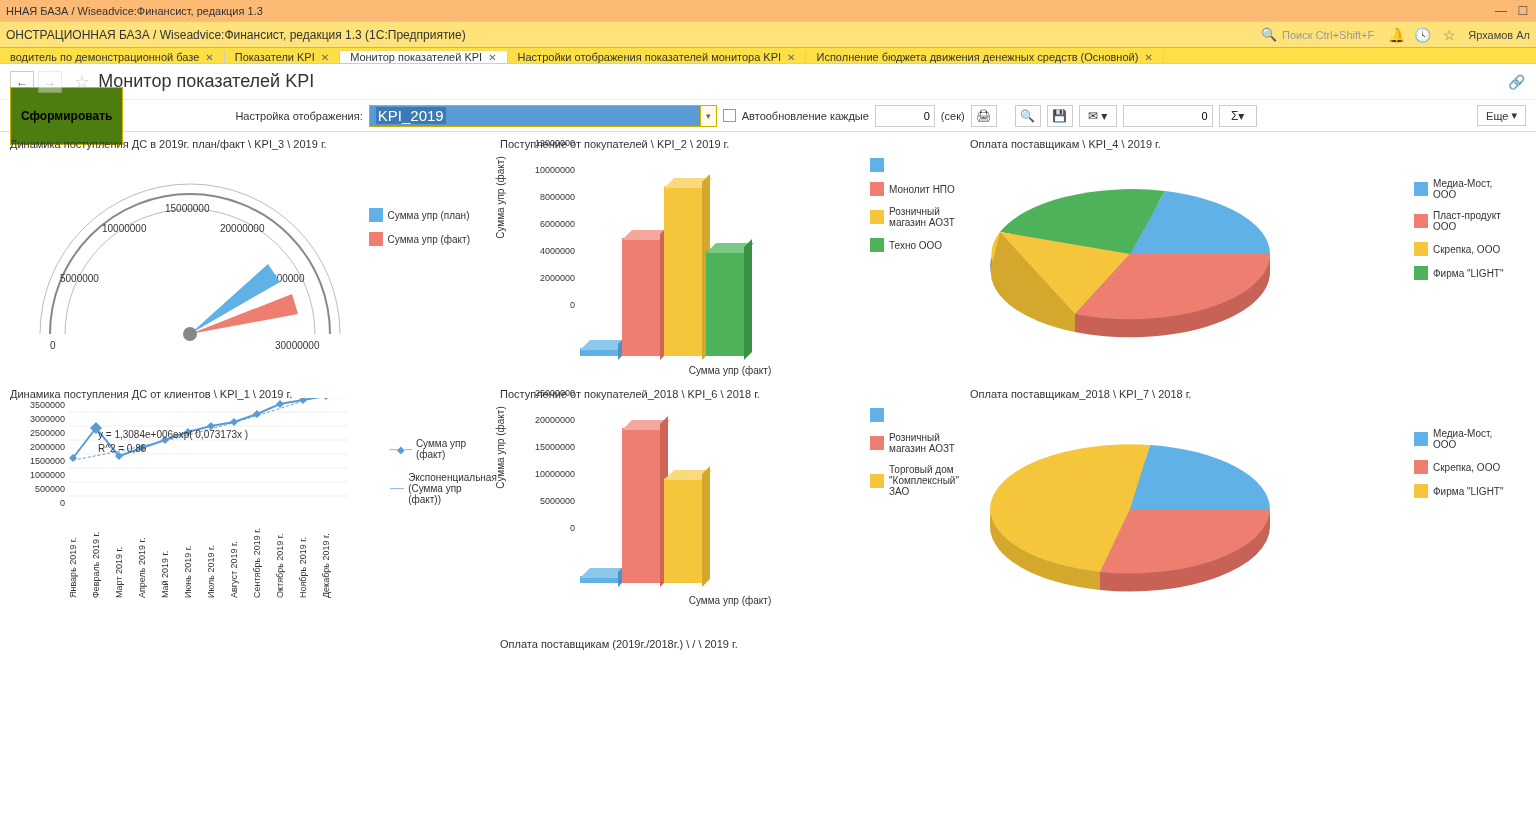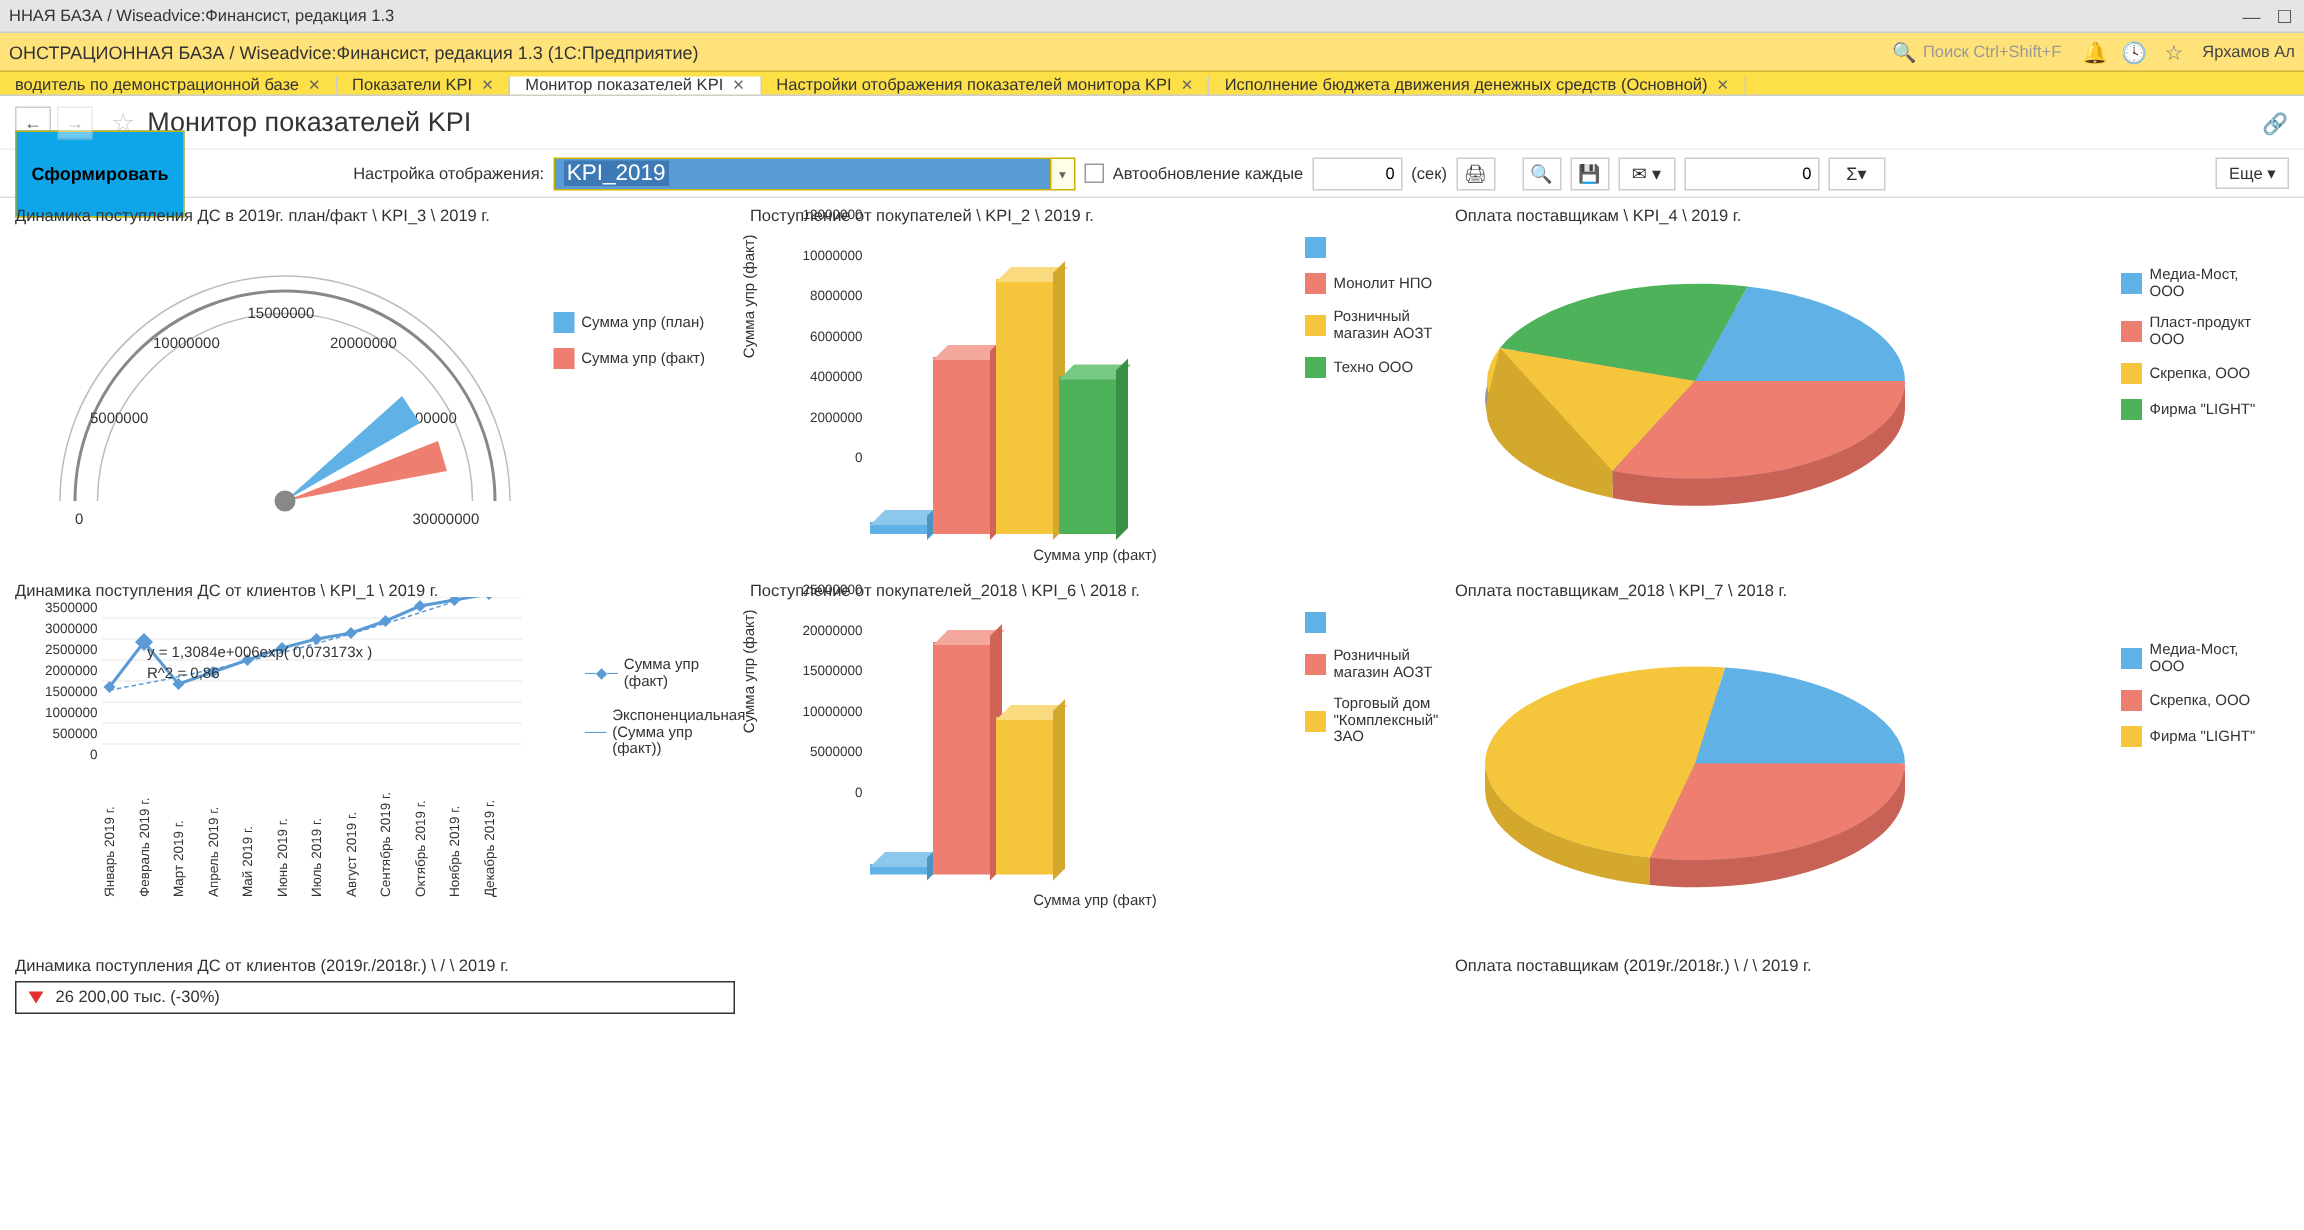--- a/index.html
+++ b/index.html
@@ -1,18 +1,18 @@
 <!DOCTYPE html>
 <html><head>
 <meta charset="utf-8">
 <style>
 * { box-sizing: border-box; margin: 0; padding: 0; }
 body { font-family: Arial, sans-serif; font-size: 12px; background: #fff; color: #333; }
 
-.titlebar { height: 22px; background: #e5e5e5; border-bottom: 1px solid #ccc; display: flex; align-items: center; padding: 0 6px; font-size: 11px; }
+.titlebar { height: 22px; background: #fdba74; border-bottom: 1px solid #ccc; display: flex; align-items: center; padding: 0 6px; font-size: 11px; }
 .titlebar .spacer { flex: 1; }
 .sys-btn { width: 14px; height: 14px; margin-left: 8px; display: inline-flex; align-items: center; justify-content: center; font-size: 12px; color: #555; cursor: pointer; }
 
 .yellowbar { height: 26px; background: #ffe27a; border-bottom: 1px solid #d4b73a; display: flex; align-items: center; padding: 0 6px; font-size: 12px; }
 .yellowbar .spacer { flex: 1; }
 .search-box { display: flex; align-items: center; color: #999; font-size: 11px; margin-right: 10px; }
 .search-box .mag { margin-right: 4px; font-size: 13px; }
 .yb-icon { width: 18px; height: 18px; margin: 0 4px; display: inline-flex; align-items: center; justify-content: center; color: #777; font-size: 14px; cursor: pointer; }
 .user-name { color: #444; font-size: 11px; margin-left: 6px; }
 
@@ -21,21 +21,21 @@
 .tab.active { background: #fff; }
 .tab .close { margin-left: 6px; color: #666; font-size: 10px; }
 
 .pageheader { height: 36px; display: flex; align-items: center; padding: 0 10px; border-bottom: 1px solid #eee; }
 .nav-btn { width: 24px; height: 22px; border: 1px solid #ccc; background: #fff; margin-right: 4px; display: inline-flex; align-items: center; justify-content: center; color: #555; font-size: 12px; cursor: pointer; }
 .star { color: #ccc; font-size: 18px; margin: 0 8px; }
 .page-title { font-size: 18px; color: #333; }
 .link-icon { margin-left: auto; color: #888; font-size: 14px; }
 
 .toolbar { height: 32px; display: flex; align-items: center; padding: 0 10px; gap: 6px; border-bottom: 1px solid #ddd; }
-.form-btn { background: #0ea5e9; border: 1px solid #c9b200; padding: 21px 10px; font-weight: bold; font-size: 12px; cursor: pointer; }
+.form-btn { background: #4d7c0f; border: 1px solid #c9b200; padding: 21px 10px; font-weight: bold; font-size: 12px; cursor: pointer; }
 .lbl { font-size: 11px; color: #333; }
 .dropdown { display: flex; align-items: center; border: 1px solid #c9b200; height: 22px; background: #fffde7; }
 .dropdown .dd-text { padding: 0 6px; font-size: 15px; background: #5b9bd5; color: #fff; min-width: 330px; height: 20px; display: flex; align-items: center; }
 .dropdown .dd-text span { background: #3d7ab5; padding: 0 2px; }
 .dropdown .dd-arrow { width: 16px; text-align: center; color: #666; font-size: 9px; border-left: 1px solid #c9b200; height: 100%; display: flex; align-items: center; justify-content: center; }
 .checkbox { width: 13px; height: 13px; border: 1px solid #999; display: inline-block; background: #fff; }
 .num-input { width: 60px; height: 22px; border: 1px solid #ccc; text-align: right; padding: 0 4px; font-size: 11px; }
 .num-input.wide { width: 90px; }
 .tb-btn { width: 26px; height: 22px; border: 1px solid #ccc; background: #fff; display: inline-flex; align-items: center; justify-content: center; font-size: 12px; cursor: pointer; }
 .tb-btn.combo { width: 38px; }
@@ -404,25 +404,18 @@
           <span class="leg-sw" style="background:#ee7e6f"></span>
           <span>Скрепка, ООО</span>
         </div>
       <div class="leg-item">
           <span class="leg-sw" style="background:#f5c63c"></span>
           <span>Фирма "LIGHT"</span>
         </div>
     </div>
   </div>
 
-  <div>
-    <div class="panel-title">Динамика поступления ДС от клиентов (2019г./2018г.) \ / \ 2019 г.</div>
-    <div class="summary-box">
-      <span class="tri-down"></span>
-      <span>26 200,00 тыс. (-30%)</span>
-    </div>
-  </div>
   <div></div>
   <div>
     <div class="panel-title">Оплата поставщикам (2019г./2018г.) \ / \ 2019 г.</div>
   </div>
 
 </div>
 
 </body></html>

